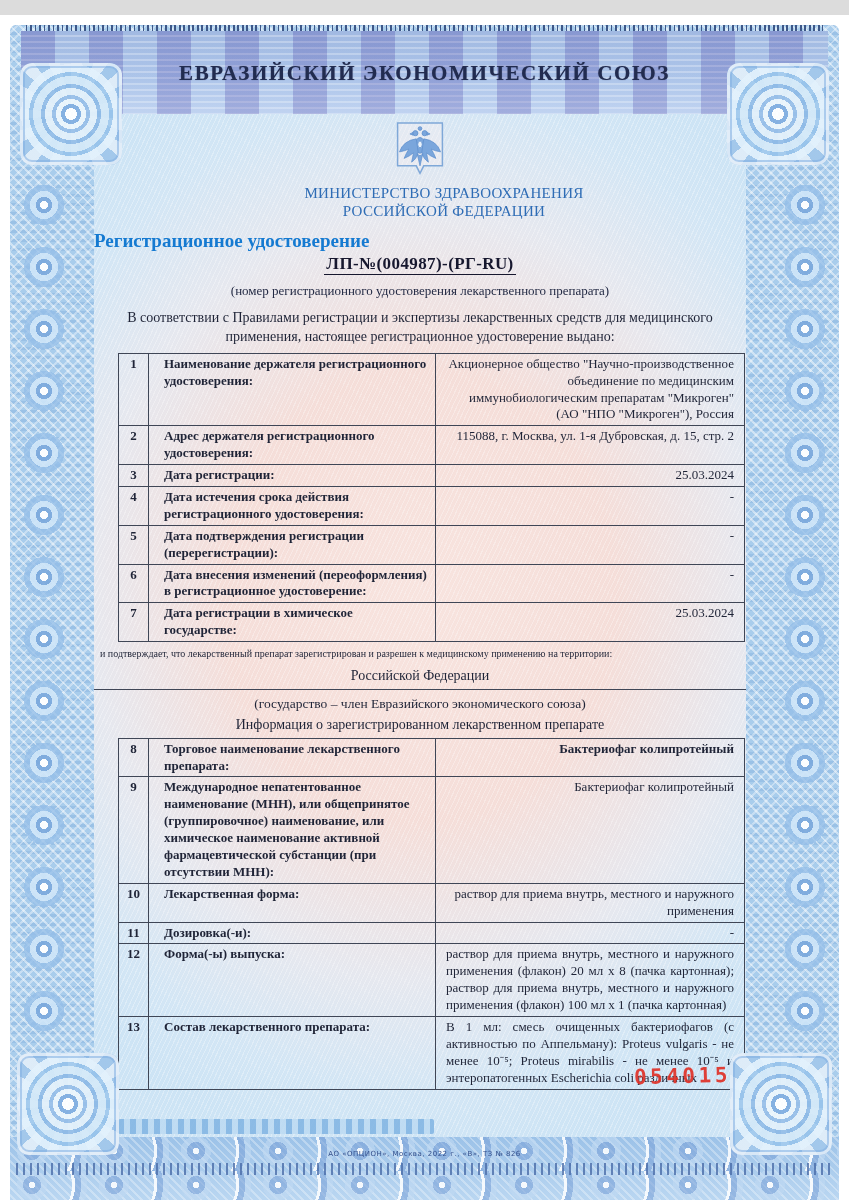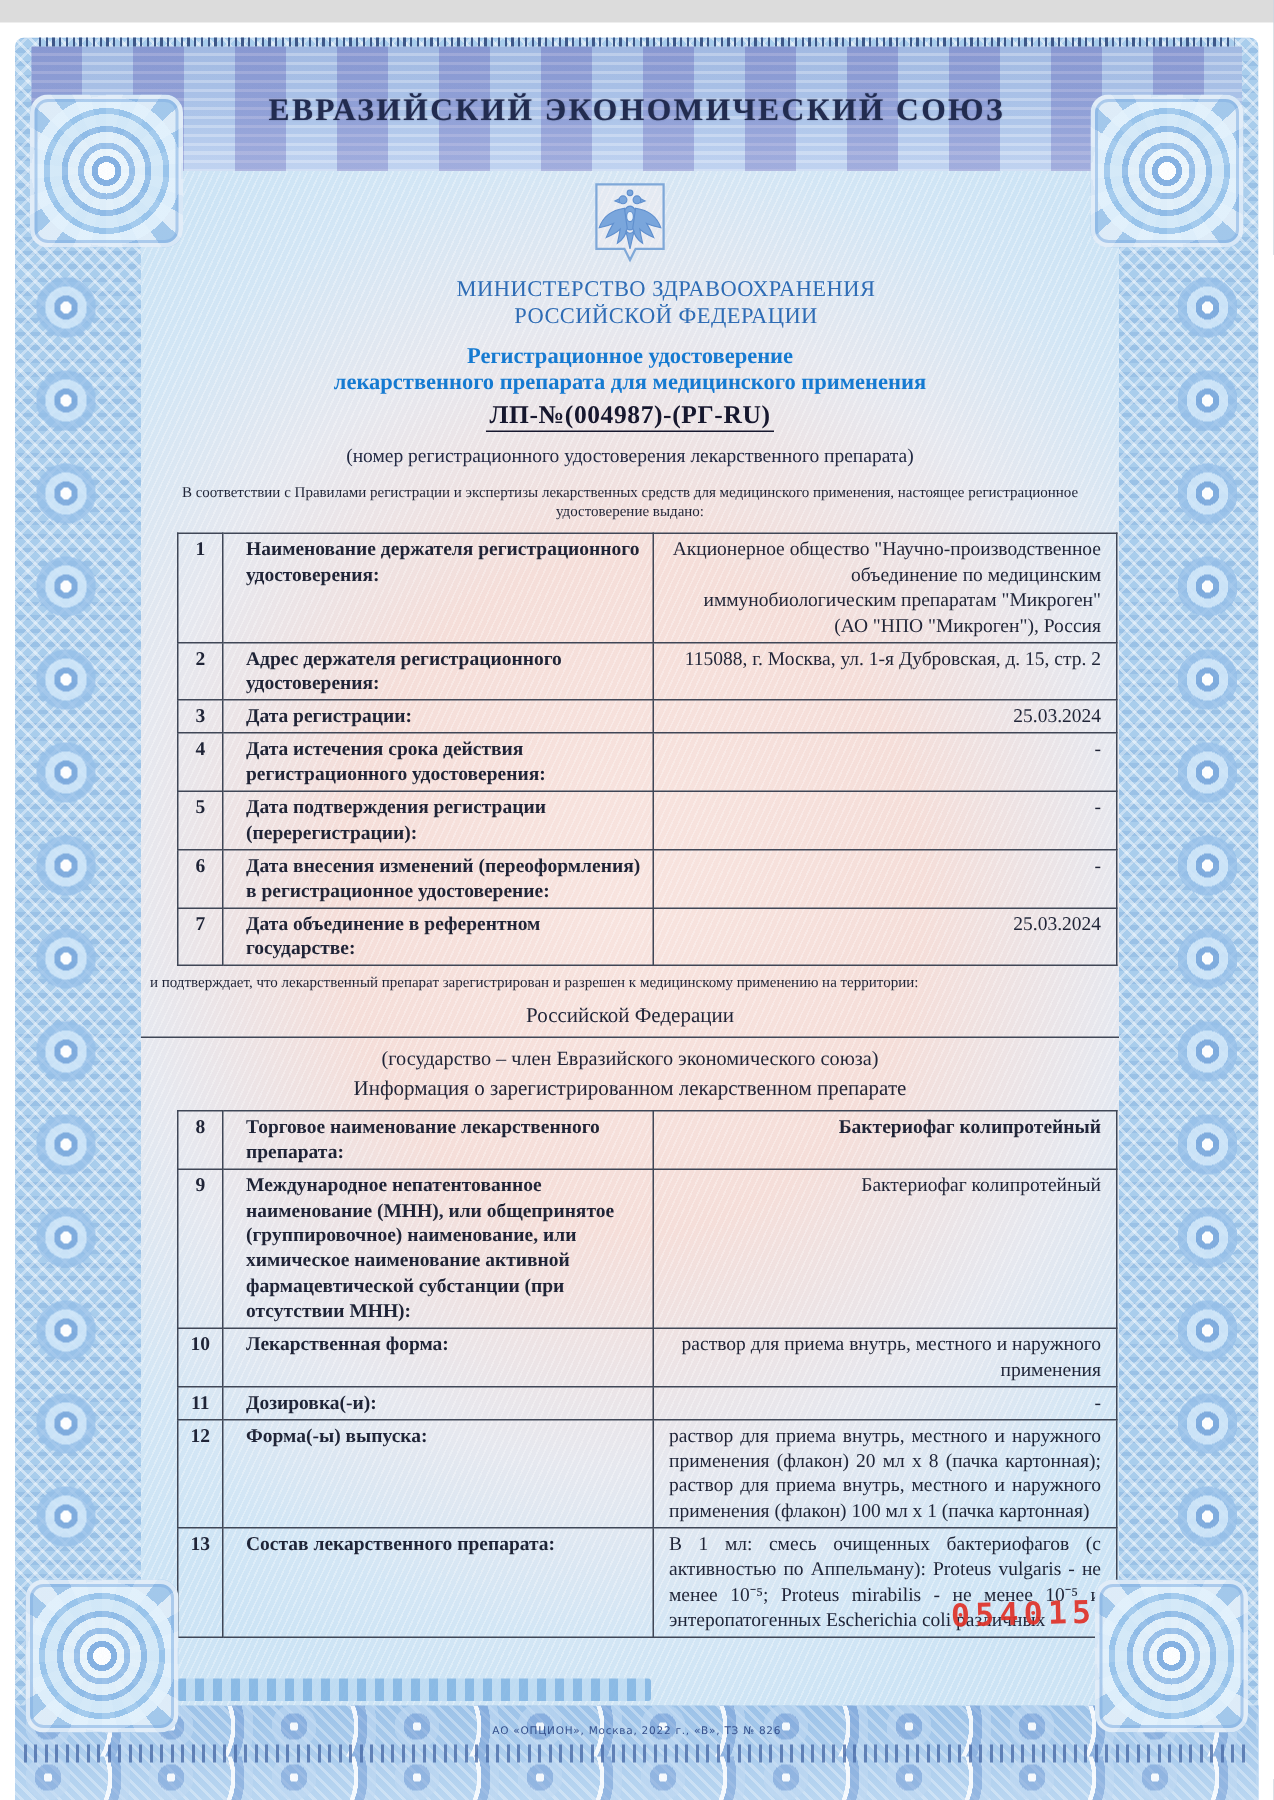--- a/index.html
+++ b/index.html
@@ -49,25 +49,25 @@
   .rosette.bl{left:17px;top:1038px;} .rosette.br{right:17px;top:1038px;}
 
   
   .inner{position:absolute;left:94px;top:99px;width:652px;height:1026px;z-index:2;overflow:hidden;
     background:
       repeating-linear-gradient(115deg, rgba(255,255,255,.3) 0 1px, transparent 1px 4px),
       radial-gradient(ellipse 75% 55% at 50% 47%, #f8e4df 0%, #f5ded9 40%, #e6e8ef 68%, #d3e6f5 88%, #cde4f5 100%);}
 
   .emblem{display:block;width:56px;height:62px;margin:5px auto 3px;}
   .ministry{text-align:center;color:#2e6cb5;font-size:15px;line-height:1.22;letter-spacing:.3px;padding-left:48px;}
-  .title{margin:9px 0 0;text-align:center;color:#157ad1;font-weight:bold;font-size:15px;line-height:1.18;}
+  .title{margin:9px 0 0;color:#157ad1;font-weight:bold;font-size:19px;line-height:1.18;}
   .cert-number{text-align:center;font-size:17px;font-weight:bold;color:#16172e;margin-top:2px;letter-spacing:.4px;}
   .cert-number span{border-bottom:1.6px solid #16172e;padding:0 2px 1px;}
   .number-caption{text-align:center;font-size:13px;margin-top:9px;color:#232a44;}
-  .intro{text-align:center;font-size:10px;line-height:1.35;margin:10px 26px 6px;}
+  .intro{text-align:center;font-size:14px;line-height:1.35;margin:10px 26px 6px;}
 
   table{border-collapse:collapse;table-layout:fixed;width:627px;margin:4px 1px 0 24px;font-size:13px;}
   td{border:1.4px solid #3f4656;vertical-align:top;padding:2px 8px;line-height:1.3;}
   td.num{text-align:center;font-weight:bold;padding:2px 1px;}
   td.lbl{font-weight:bold;padding-left:15px;}
   td.val{text-align:right;padding:2px 10px;}
   td.val.just{text-align:justify;}
   td.val.bold-val{font-weight:bold;}
 
   .confirm{font-size:10px;line-height:1.35;margin:5px 4px 0 6px;}
@@ -128,21 +128,20 @@
       </g>
     </svg>
 
     <div class="ministry">
       <div>МИНИСТЕРСТВО ЗДРАВООХРАНЕНИЯ</div>
       <div>РОССИЙСКОЙ ФЕДЕРАЦИИ</div>
     </div>
 
     <div class="title">
       <div>Регистрационное удостоверение</div>
-      <div>лекарственного препарата для медицинского применения</div>
     </div>
 
     <div class="cert-number">
       <span>ЛП-№(004987)-(РГ-RU)</span>
     </div>
     <div class="number-caption">(номер регистрационного удостоверения лекарственного препарата)</div>
 
     <p class="intro">В соответствии с Правилами регистрации и экспертизы лекарственных средств для медицинского применения, настоящее регистрационное удостоверение выдано:</p>
 
     <table class="t1">
@@ -177,21 +176,21 @@
           <td class="lbl">Дата подтверждения регистрации (перерегистрации):</td>
           <td class="val">-</td>
         </tr>
         <tr>
           <td class="num">6</td>
           <td class="lbl">Дата внесения изменений (переоформления) в регистрационное удостоверение:</td>
           <td class="val">-</td>
         </tr>
         <tr>
           <td class="num">7</td>
-          <td class="lbl">Дата объединение в референтном государстве:</td>
+          <td class="lbl">Дата регистрации в химическое государстве:</td>
           <td class="val">25.03.2024</td>
         </tr>
       </tbody>
     </table>
 
     <p class="confirm">и подтверждает, что лекарственный препарат зарегистрирован и разрешен к медицинскому применению на территории:</p>
     <div class="territory">Российской Федерации</div>
     <div class="rule"></div>
     <div class="territory-caption">(государство – член Евразийского экономического союза)</div>
     <div class="info-heading">Информация о зарегистрированном лекарственном препарате</div>

